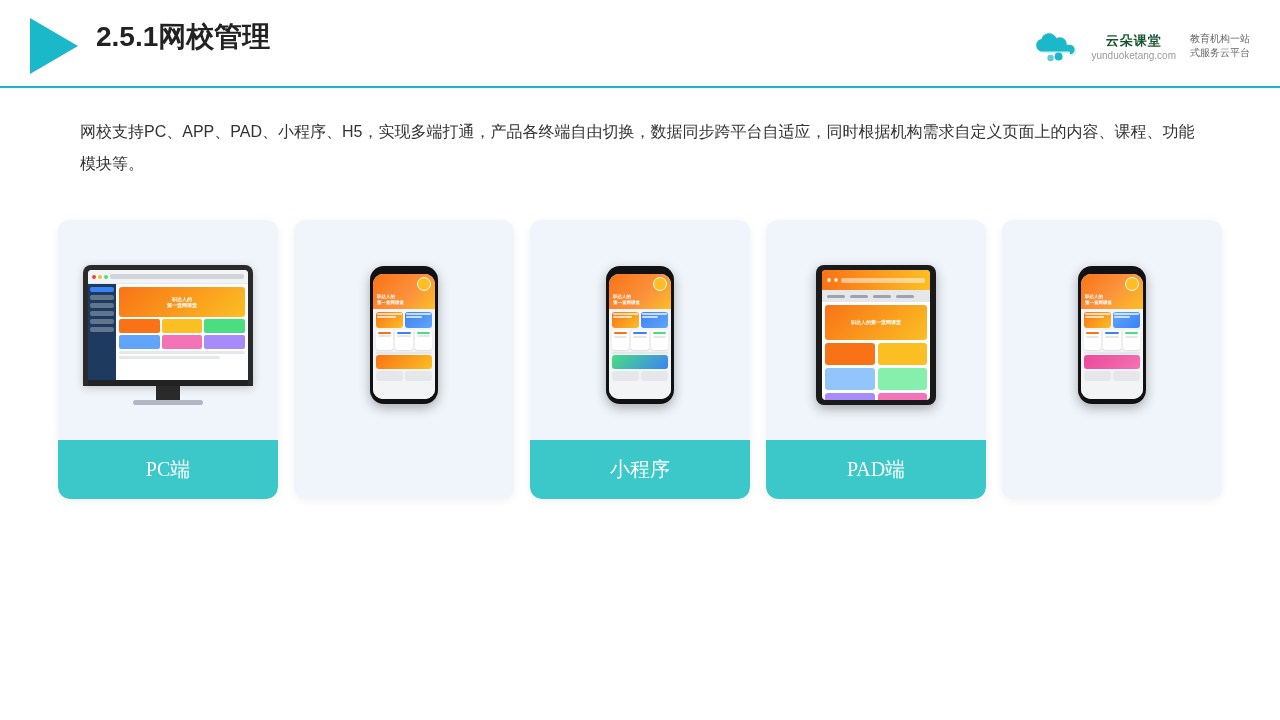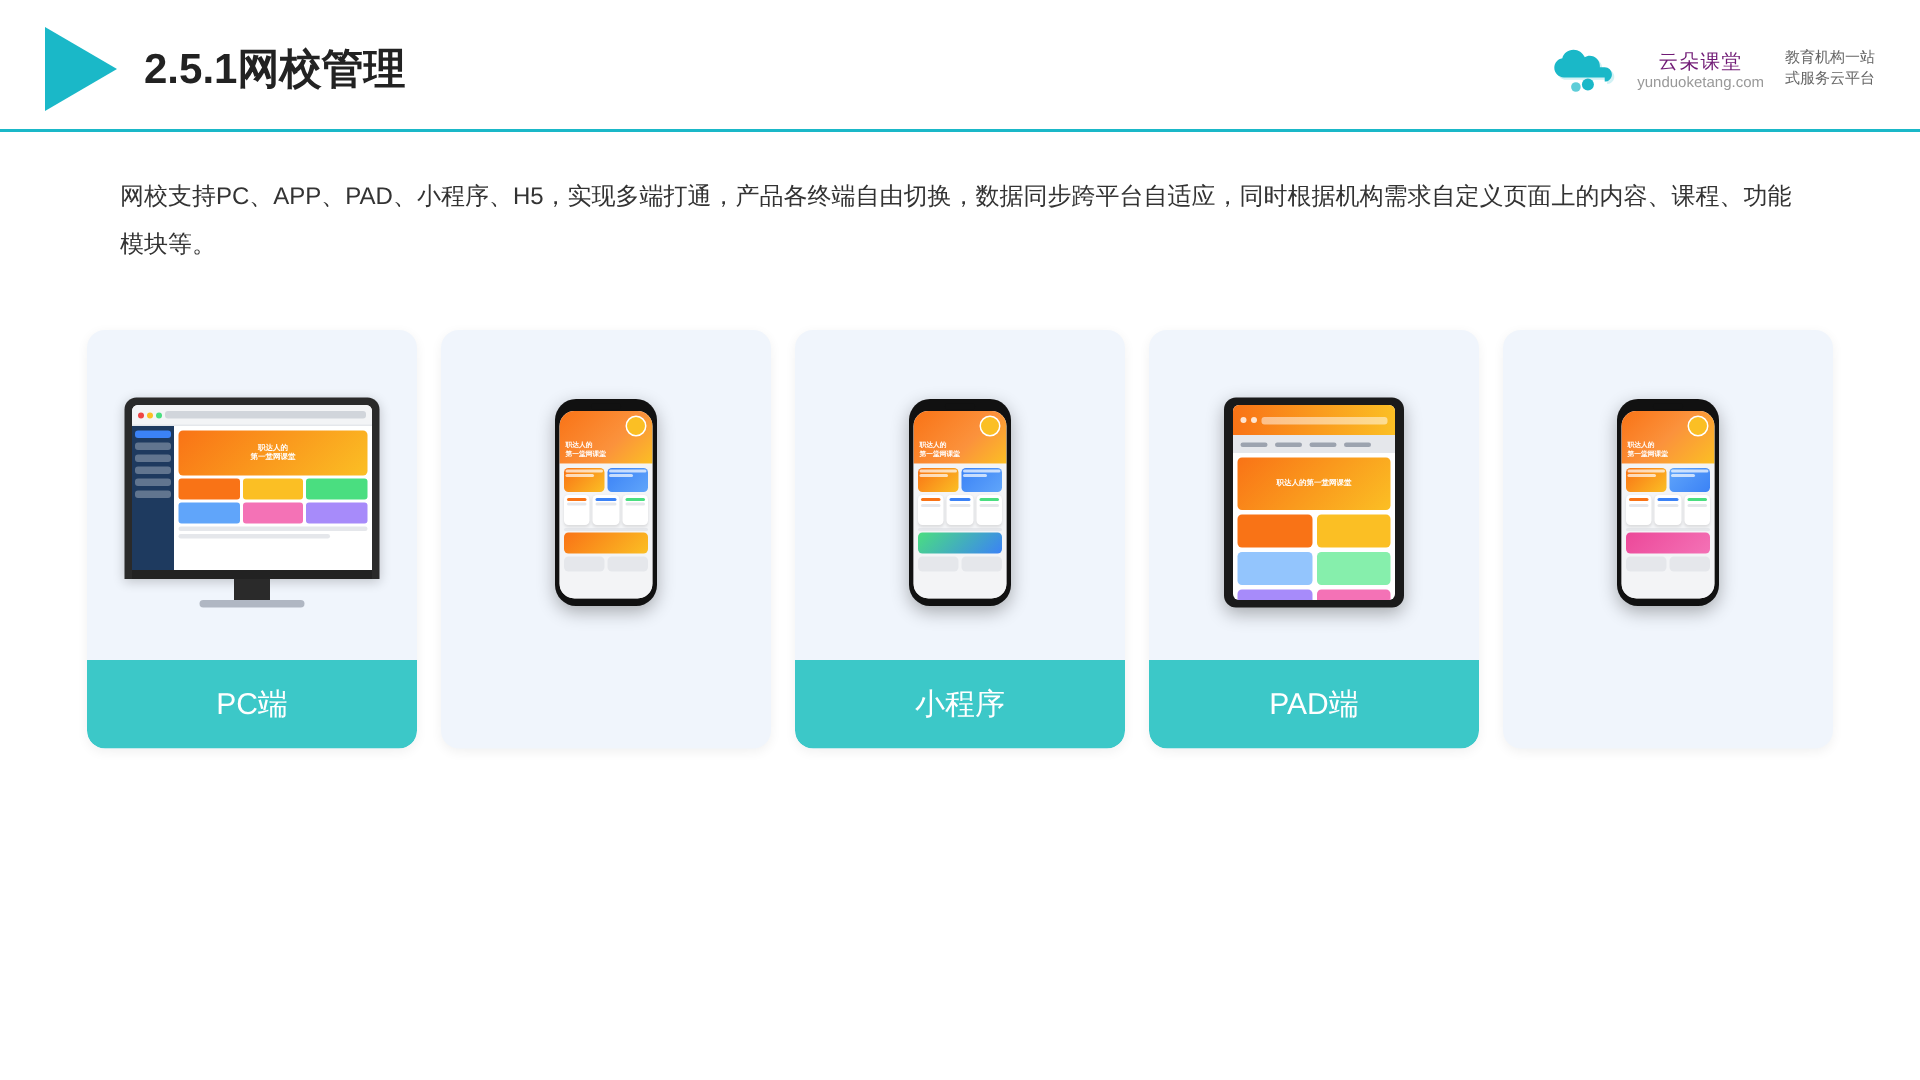--- a/index.html
+++ b/index.html
@@ -14,21 +14,21 @@
     
     .header {
       display: flex;
       align-items: center;
       justify-content: space-between;
       padding: 18px 30px 12px 30px;
       border-bottom: 2px solid #1ab8c8;
     }
     .header-left {
       display: flex;
-      align-items: center;
+      align-items: flex-start;
       gap: 18px;
     }
     .logo-triangle {
       width: 0;
       height: 0;
       border-top: 28px solid transparent;
       border-bottom: 28px solid transparent;
       border-left: 48px solid #1ab8c8;
     }
     .page-title {
@@ -45,22 +45,22 @@
       display: flex;
       flex-direction: column;
       align-items: center;
     }
     .cloud-svg {
       width: 48px;
       height: 32px;
     }
     .brand-name {
       font-size: 13px;
-      color: #701a75;
-      font-weight: normal;
+      color: #14532d;
+      font-weight: bold;
       letter-spacing: 1px;
       text-align: center;
     }
     .brand-url {
       font-size: 10px;
       color: #999;
     }
     .brand-tagline {
       font-size: 10px;
       color: #666;
@@ -108,20 +108,21 @@
 
     .device-label {
       width: 100%;
       background: #3cc8c8;
       color: #fff;
       text-align: center;
       font-size: 20px;
       padding: 16px 0;
       font-weight: 500;
       border-radius: 0 0 12px 12px;
+      font-family: Liberation Serif, serif;
     }
     .tablet-block-orange { background: #f97316; }
     .tablet-block-yellow { background: #fbbf24; }
     .tablet-block-green { background: #86efac; }
     .tablet-block-blue { background: #93c5fd; }
 
     
     .realistic-phone {
       width: 68px;
       height: 138px;

